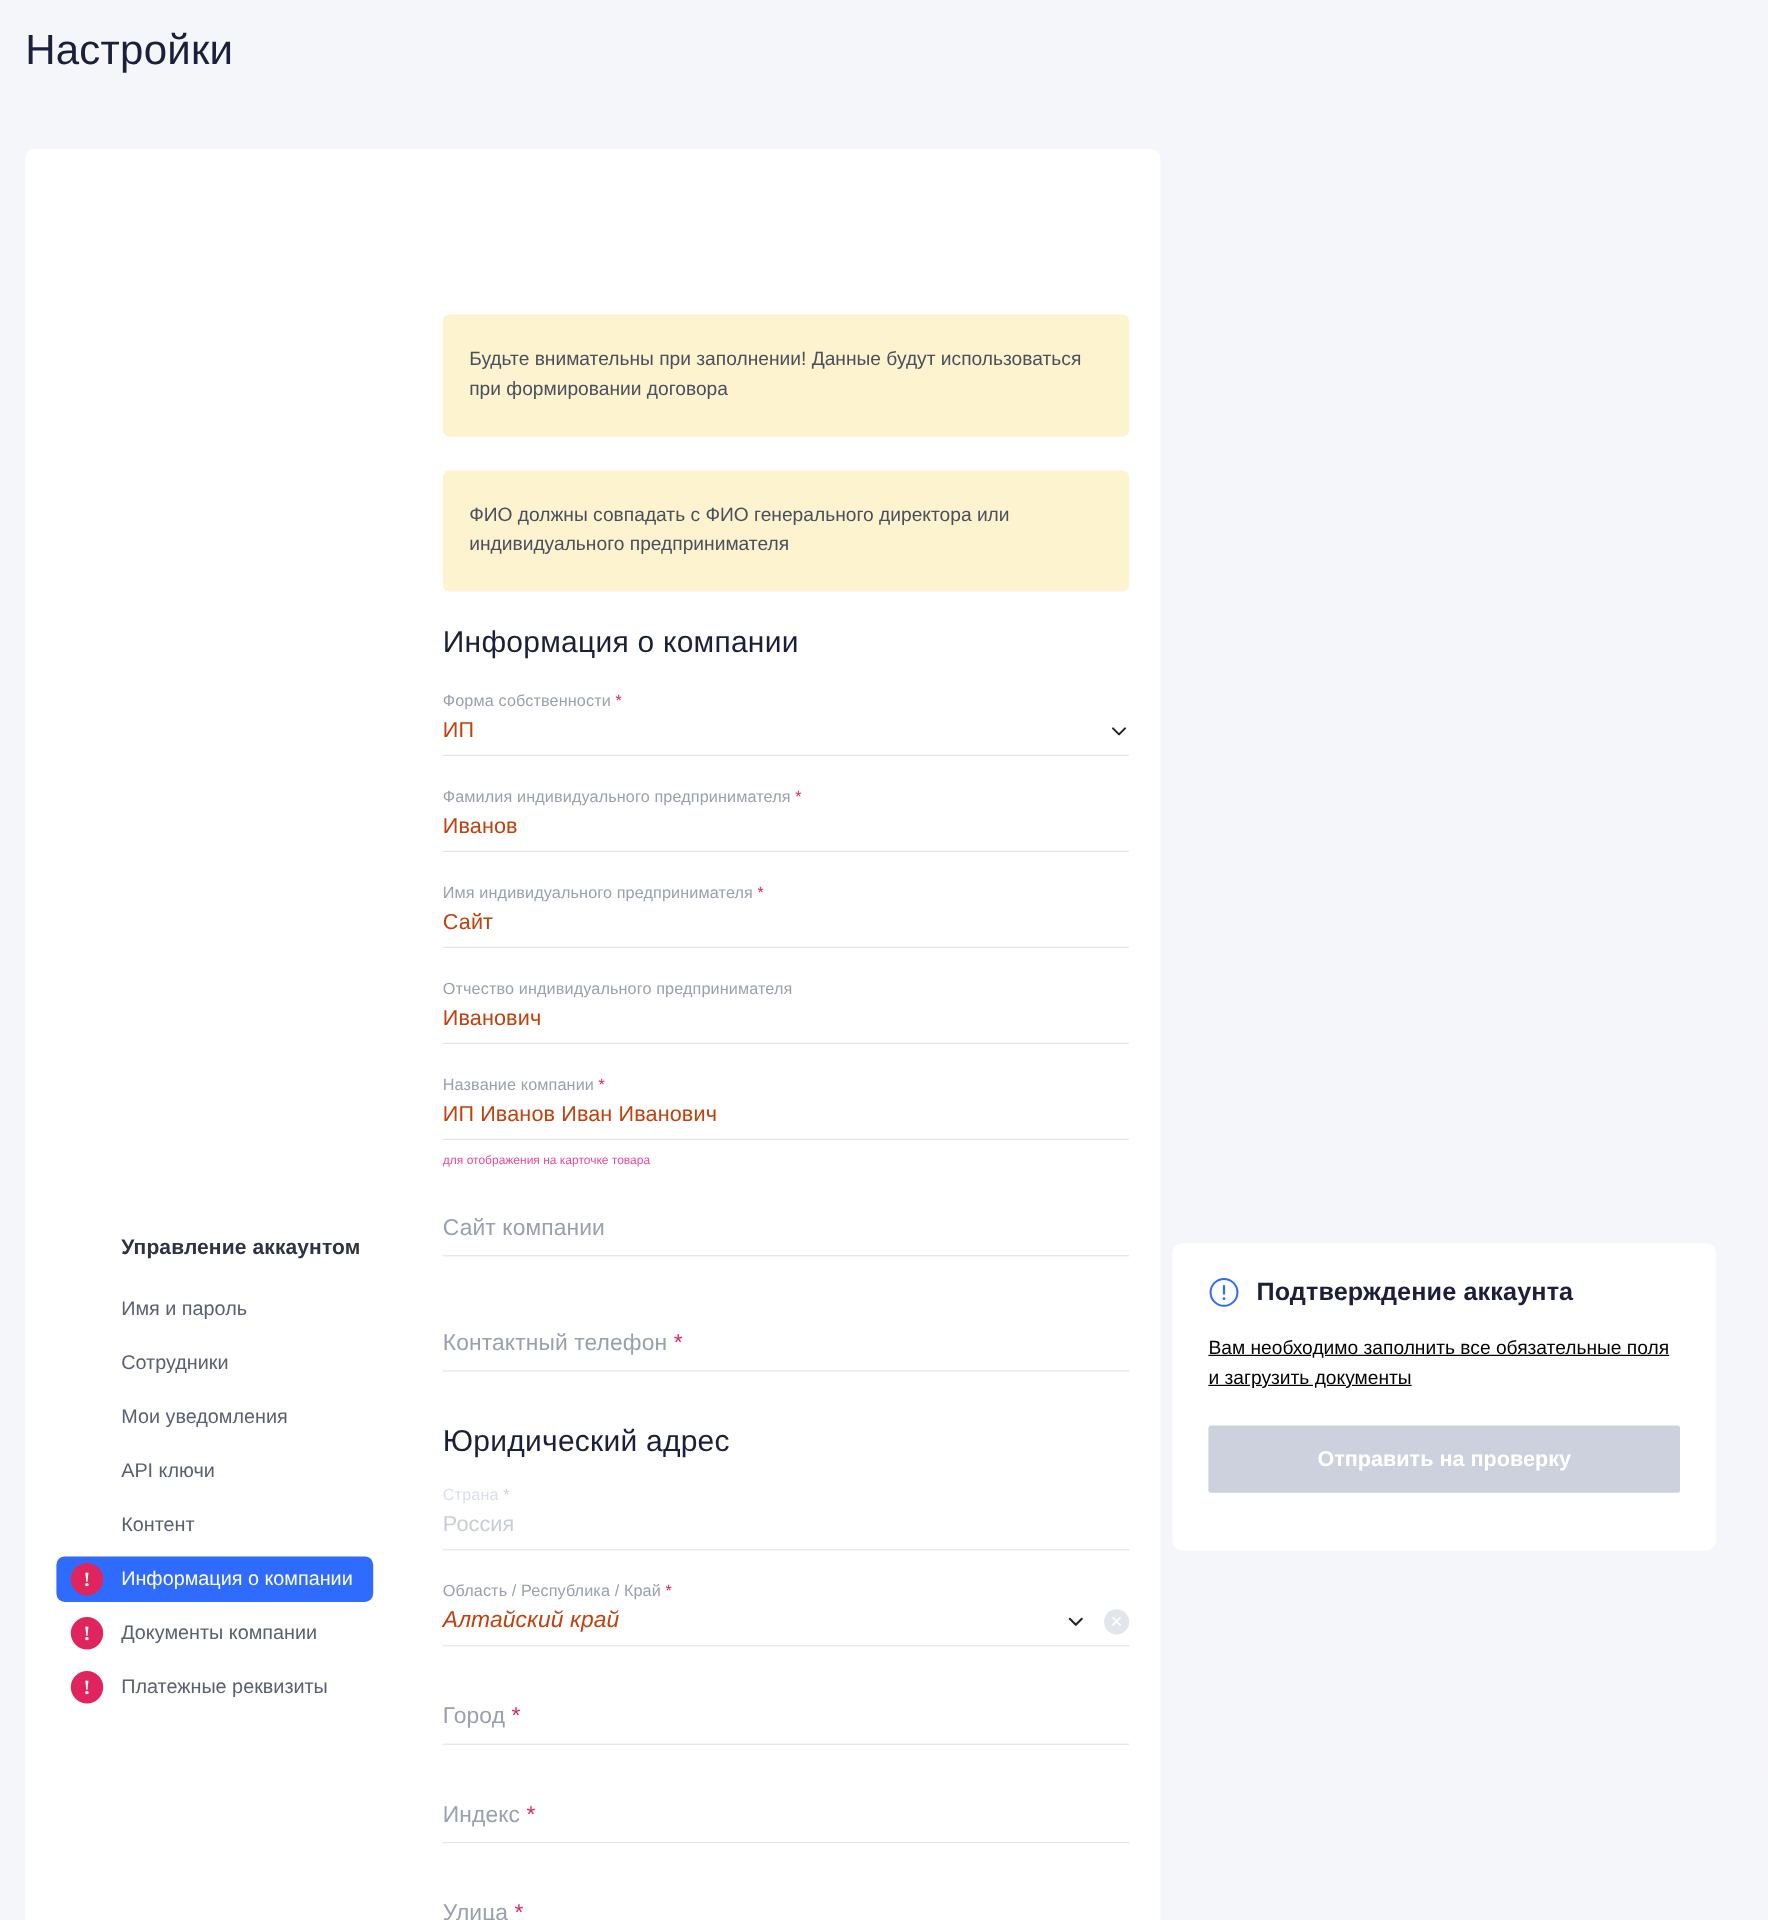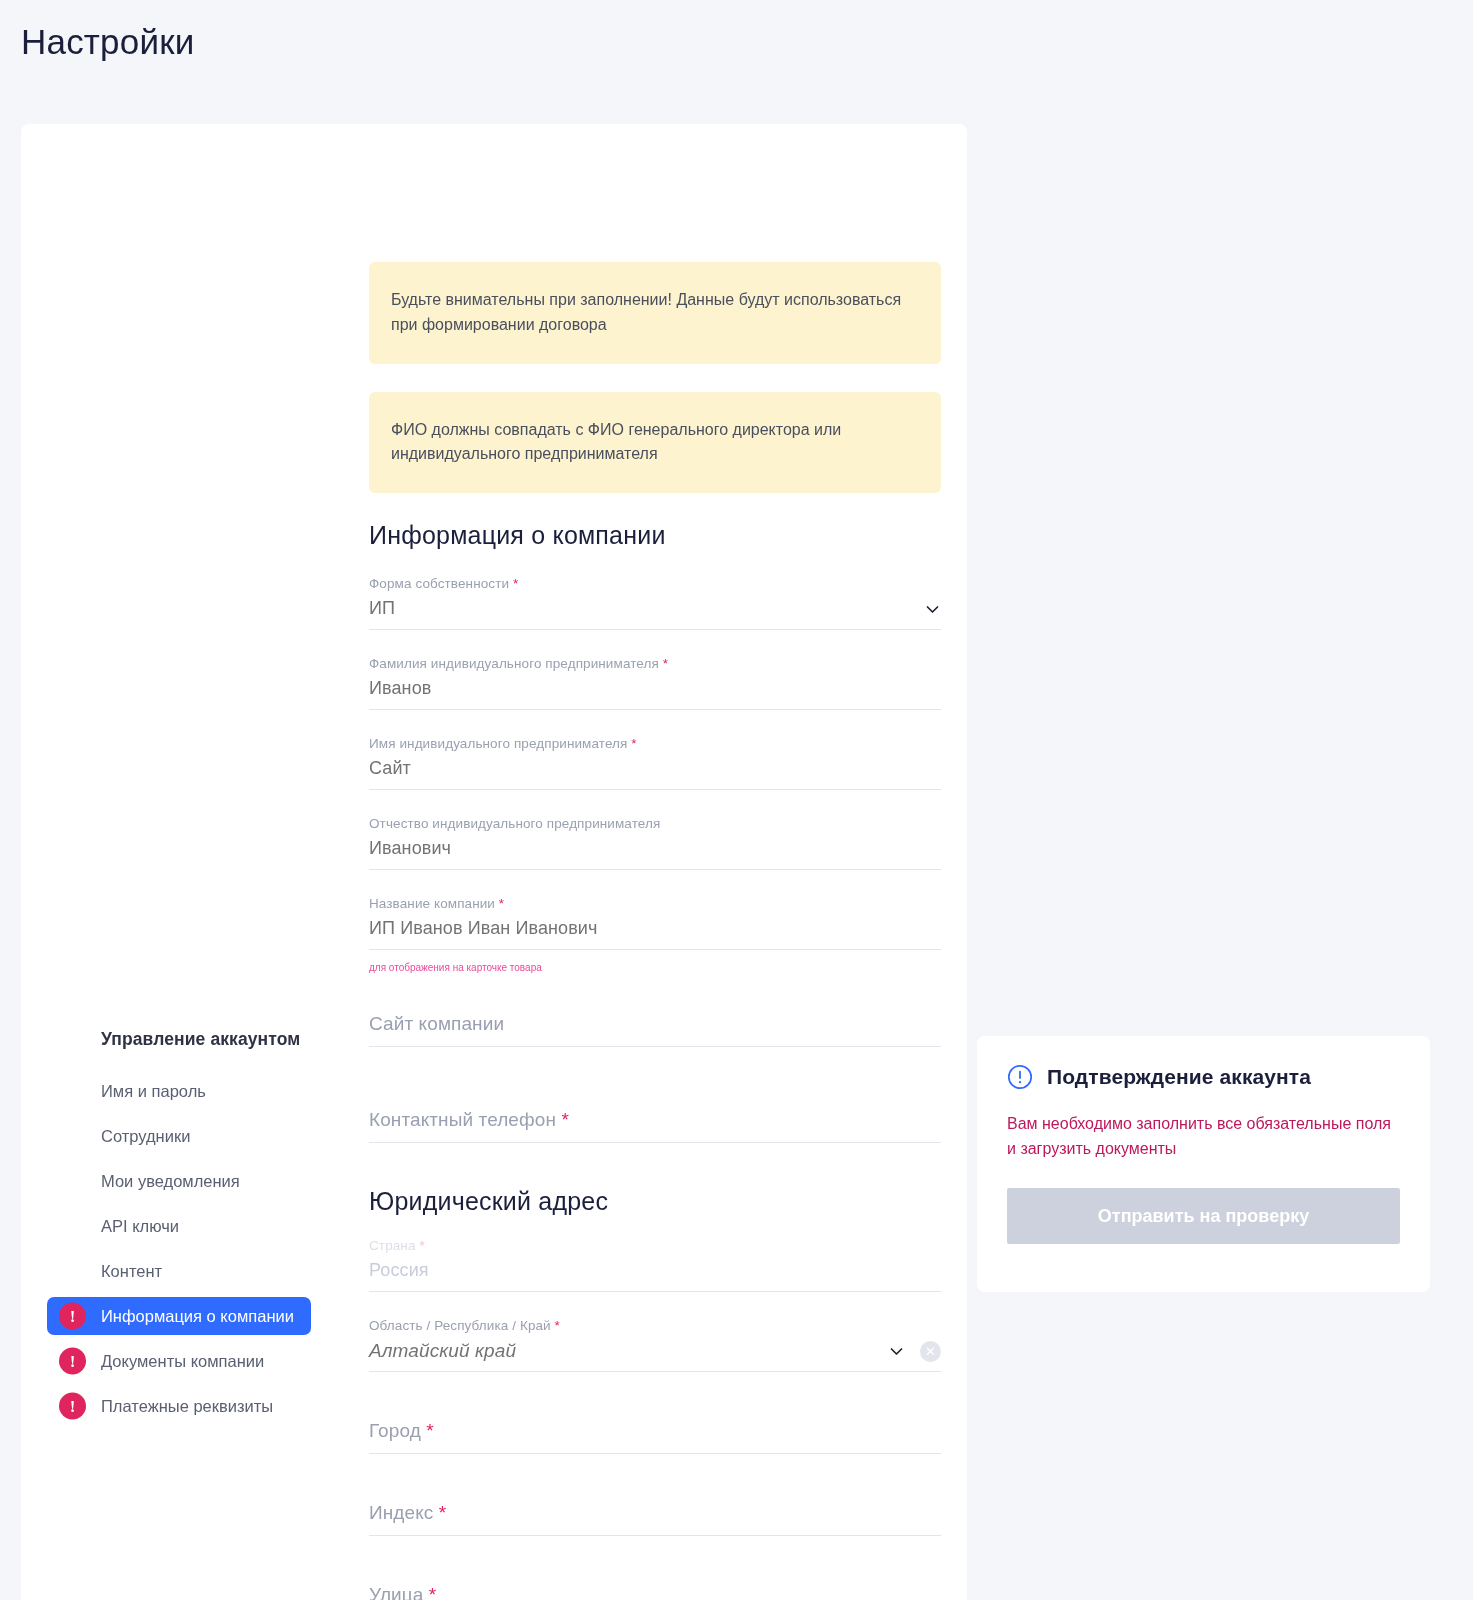--- a/index.html
+++ b/index.html
@@ -124,21 +124,21 @@
     display: block;
     font-size: 13.5px;
     color: #9aa0b0;
     margin-bottom: 7px;
     letter-spacing: .1px;
   }
   .req { color: #e0245e; }
   .field .fvalue {
     display: block;
     font-size: 18px;
-    color: #737373;
+    color: #c2410c;
     padding-bottom: 9px;
     border-bottom: 1px solid #e3e5ec;
     min-height: 32px;
     letter-spacing: .1px;
   }
   .field.disabled .flabel { color: #dcdfe8; }
   .field.disabled .fvalue { color: #c9cdd9; }
 
   
   .field.placeholder-only { margin-bottom: 26px; }
@@ -200,21 +200,22 @@
     font-size: 21px;
     font-weight: 700;
     color: #1b1f3b;
     letter-spacing: .1px;
   }
   .info-icon { width: 26px; height: 26px; flex: 0 0 auto; }
   .rc-text {
     padding: 22px 30px 0 30px;
     font-size: 16px;
     line-height: 1.55;
-    color: #be185d;
+    color: #000000;
+    text-decoration: underline;
   }
   .rc-btn {
     display: block;
     margin: 26px 30px 0 30px;
     height: 56px;
     line-height: 56px;
     text-align: center;
     background: #ccd1dd;
     color: #ffffff;
     font-size: 18px;

